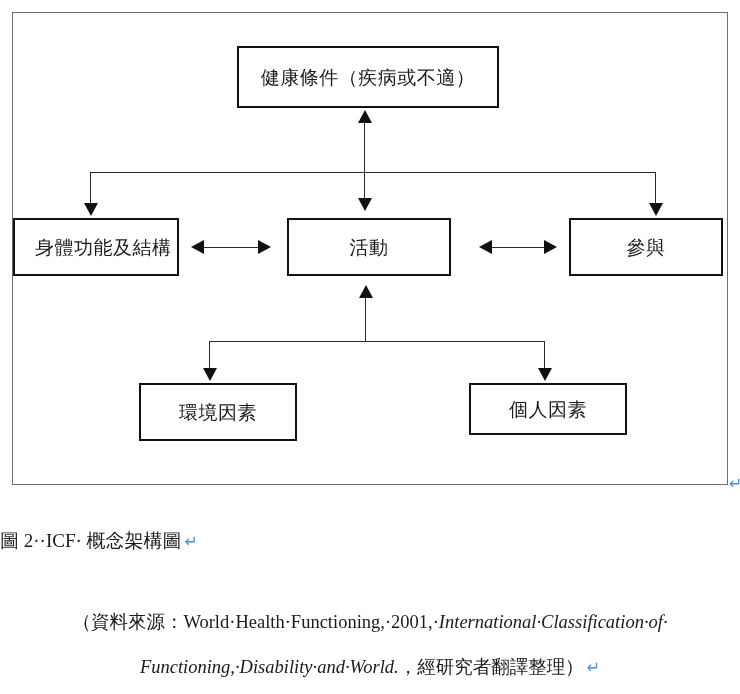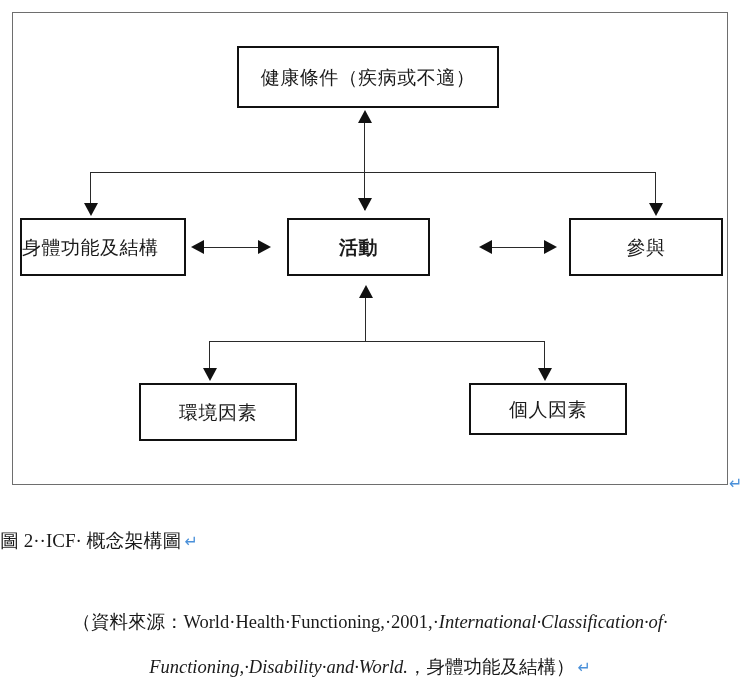--- a/index.html
+++ b/index.html
@@ -40,27 +40,27 @@
     font-size: 19px;
     letter-spacing: 0.5px;
     line-height: 1;
     white-space: nowrap;
     z-index: 4;
   }
   .node .node-label { display: block; }
 
   #node-health     { left: 237px; top: 46px;  width: 262px; height: 62px; }
   #node-body       { left: 13px;  top: 218px; width: 166px; height: 58px; }
-  #node-activity   { left: 287px; top: 218px; width: 143px; height: 58px; font-weight: bold; }
+  #node-activity   { left: 287px; top: 218px; width: 164px; height: 58px; }
   #node-participation { left: 569px; top: 218px; width: 154px; height: 58px; }
   #node-environment{ left: 139px; top: 383px; width: 158px; height: 58px; align-items: center; }
   #node-personal   { left: 469px; top: 383px; width: 158px; height: 52px; }
 
   
-  #node-body { justify-content: flex-start; padding-left: 0; margin-left: 7px; }
+  #node-body { justify-content: flex-start; padding-left: 20px; }
 
   
   .conn-v {              
     position: absolute;
     width: 0;
     border-left: 1.6px solid #2a2a2a;
     z-index: 2;
   }
   .conn-h {              
     position: absolute;
@@ -194,15 +194,15 @@
 
 <div id="figure-caption">
   <span>圖 2··ICF· 概念架構圖</span><span class="pilcrow">↵</span>
 </div>
 
 <div id="source-note">
   <div class="src-line">
     <span>（資料來源：World·Health·Functioning,·2001,·</span><span class="italic">International·Classification·of·</span>
   </div>
   <div class="src-line">
-    <span class="italic">Functioning,·Disability·and·World.</span><span>，身體功能及結構）</span><span class="pilcrow">↵</span>
+    <span class="italic">Functioning,·Disability·and·World.</span><span>，經研究者翻譯整理）</span><span class="pilcrow">↵</span>
   </div>
 </div>
 
 </body></html>

